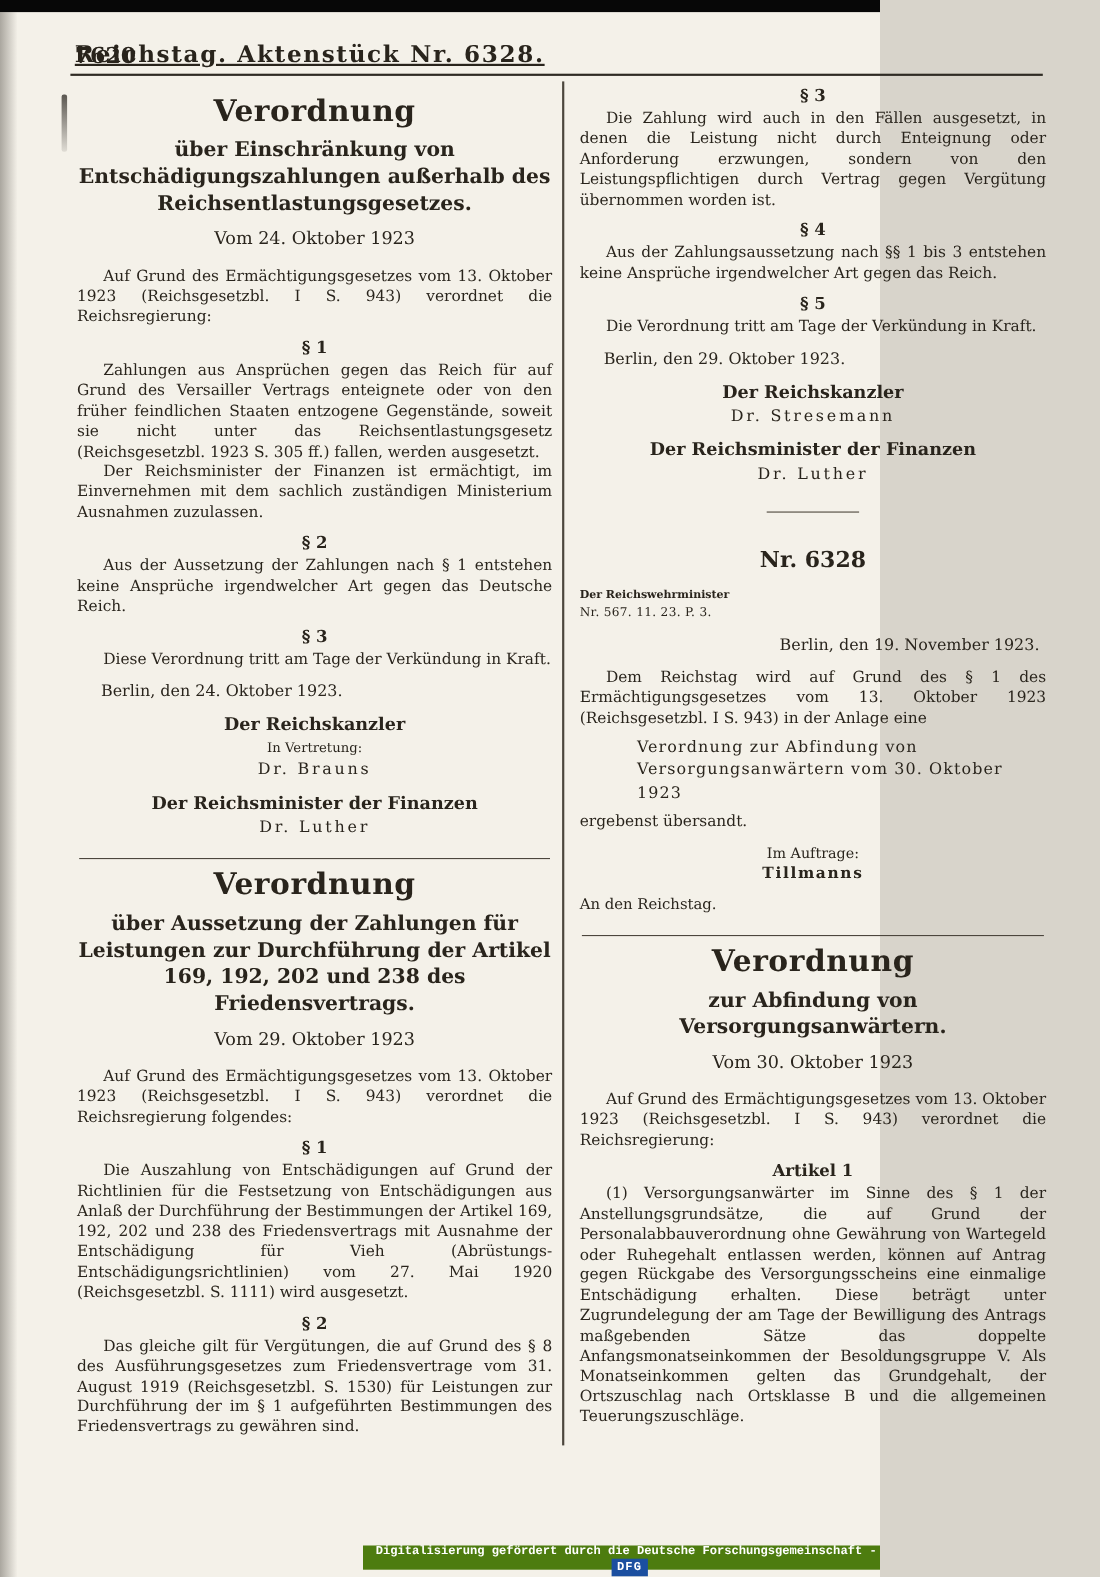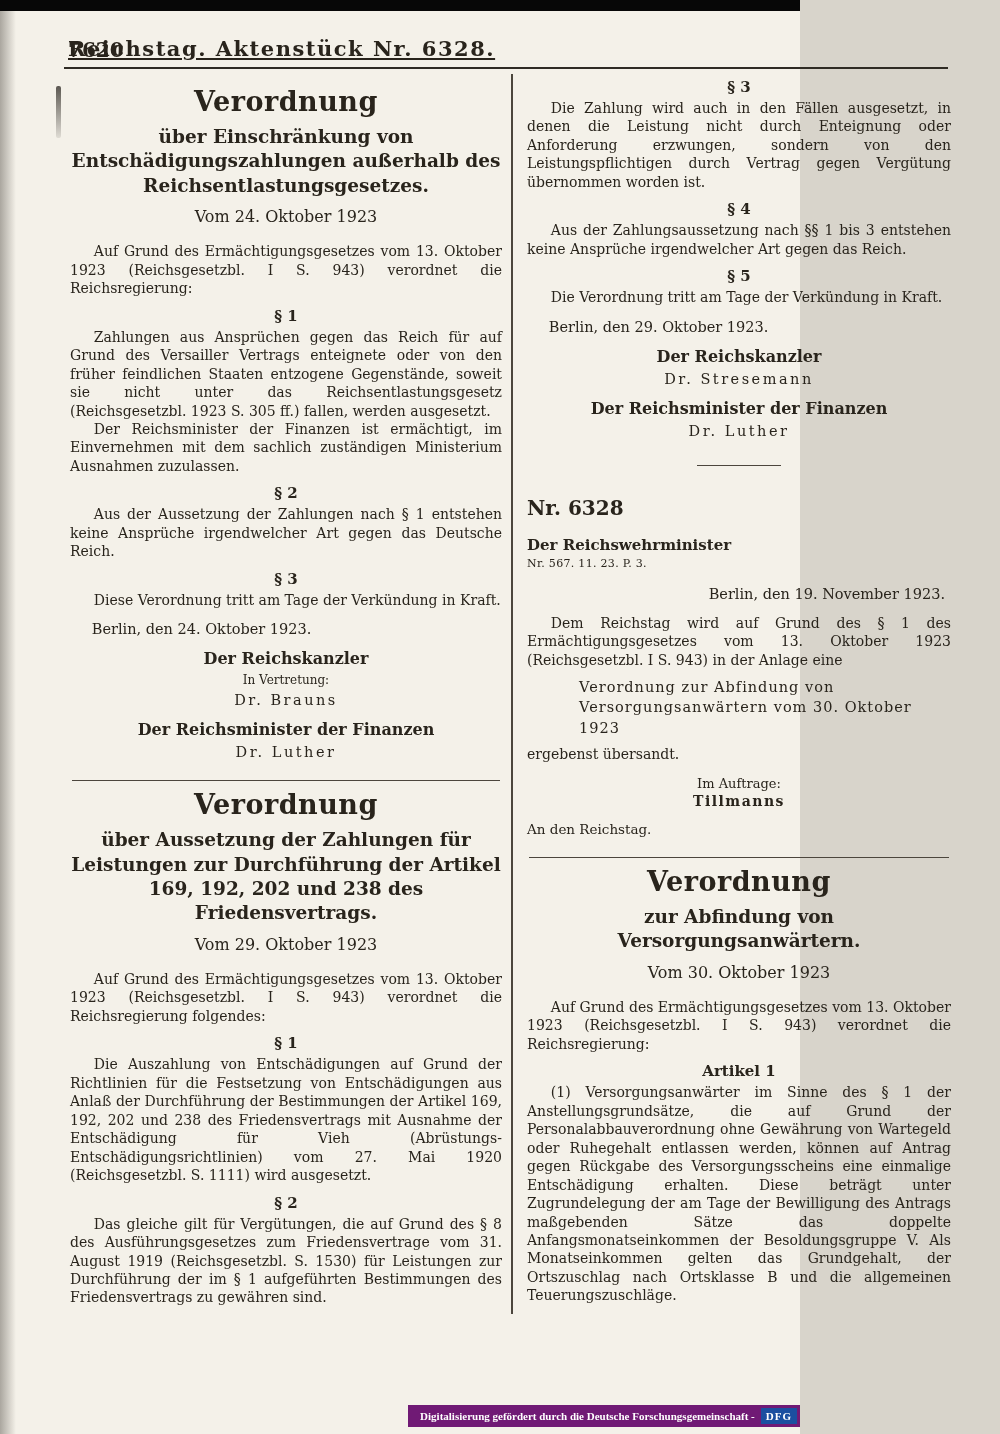--- a/index.html
+++ b/index.html
@@ -38,34 +38,34 @@
   .para { font-size:14px; line-height:1.32; text-align:justify; text-indent:1.7em; }
   .sec { text-align:center; font-weight:bold; font-size:15px; margin:9px 0 3px; }
   .place-date { font-size:14.5px; text-indent:1.5em; margin:12px 0 4px; }
   .sig-title { text-align:center; font-size:16px; font-weight:bold; margin-top:12px; }
   .sig-note { text-align:center; font-size:12px; margin-top:5px; }
   .sig-name { text-align:center; font-size:14.5px; letter-spacing:2.5px; margin-top:5px; }
   .rule-full { border:none; border-top:1.5px solid #4c463d; margin:20px 2px 6px; }
   .rule-short { border:none; border-top:1.5px solid #4c463d; width:84px; margin:26px auto 6px; }
 
   
-  .doc-number { font-size:20px; font-weight:bold; margin:30px 0 16px; }
-  .sender { font-size:15px; font-weight:bold; }
+  .doc-number { text-align:center; font-size:20px; font-weight:bold; margin:30px 0 16px; }
+  .sender { font-size:10px; font-weight:bold; }
   .reference { font-size:11px; margin:3px 0 16px; letter-spacing:.3px; }
   .pd-right { text-align:right; font-size:14.5px; padding-right:6px; margin:6px 0 12px; }
   .enclosure { margin:8px 4px 8px 52px; font-size:14.5px; letter-spacing:1px; line-height:1.4; }
   .closing { font-size:14px; margin:6px 0 14px; }
   .order-note { text-align:center; font-size:13px; }
   .signature-name { text-align:center; font-size:14px; font-weight:bold; letter-spacing:1.5px; margin:2px 0 12px; }
   .addressee { font-size:13.5px; margin:0 0 4px; }
 
   
-  .footer-bar { position:absolute; right:0; bottom:7px; height:22px; background:#701a75;
+  .footer-bar { position:absolute; right:0; bottom:7px; height:22px; background:#4d7c0f;
     display:flex; align-items:center; padding:0 3px 0 12px;
-    font-family:Liberation Serif, serif; font-size:11px; font-weight:bold; color:#fff; }
+    font-family:Liberation Mono, monospace; font-size:11px; font-weight:bold; color:#fff;flex-direction:column; }
   .dfg-logo { background:#1b4fa0; color:#fff; margin-left:6px; padding:2px 5px; font-size:11px;
     font-weight:bold; letter-spacing:1px; }
 </style>
 </head>
 <body>
 
 <div class="page">
 
   <div class="scan-edge-top"></div>
   <div class="scan-edge-left"></div>

